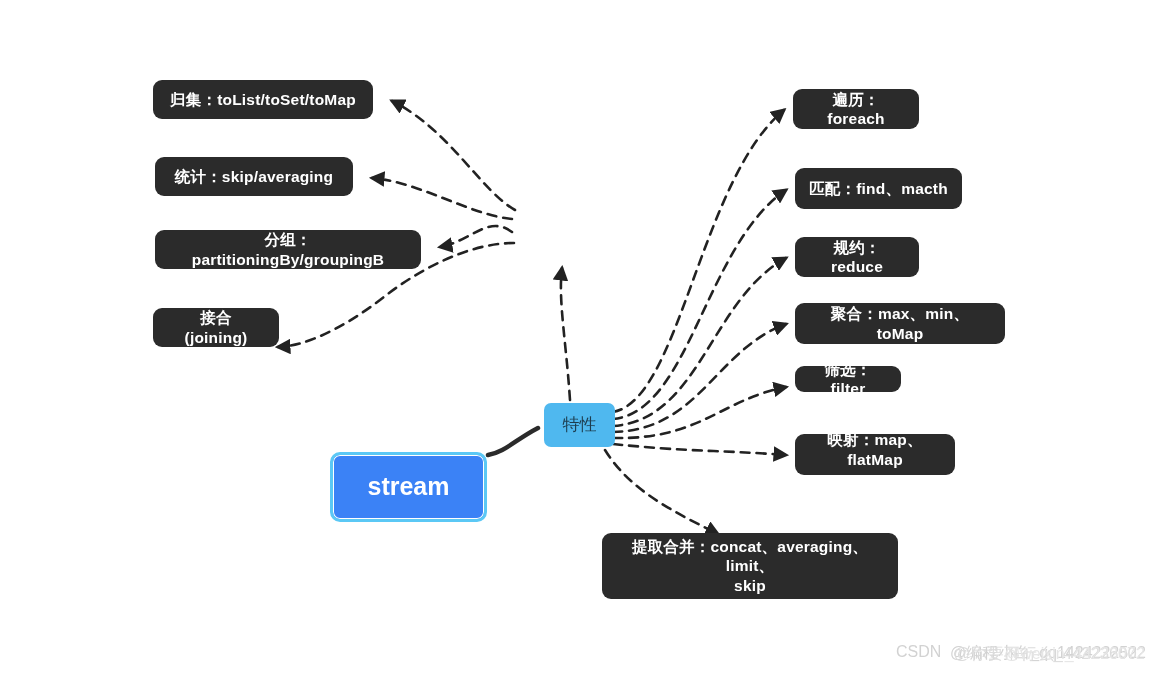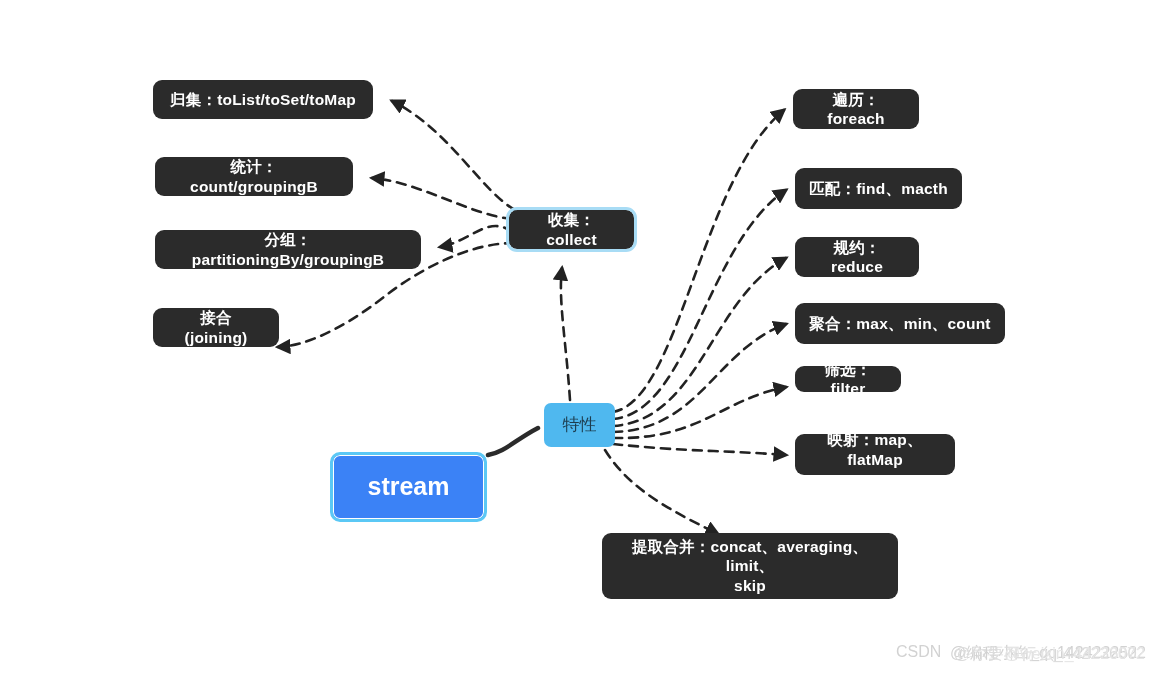--- a/index.html
+++ b/index.html
@@ -124,30 +124,27 @@
   </svg>
 
   <div class="node node-root" style="left:330px; top:452px; width:157px; height:70px;">
     <span>stream</span>
   </div>
 
   <div class="node node-branch" style="left:537px; top:403px; width:71px; height:44px;">
     <span>特性</span>
   </div>
 
-  <div class="node node-dark node-selected" style="left:506px; top:207px; width:131px; height:45px;">
-    <span>收集：collect</span>
-  </div>
 
   <div class="node node-dark" style="left:153px; top:80px; width:220px; height:39px;">
     <span>归集：toList/toSet/toMap</span>
   </div>
 
   <div class="node node-dark" style="left:155px; top:157px; width:198px; height:39px;">
-    <span>统计：count/groupingB</span>
+    <span>统计：skip/averaging</span>
   </div>
 
   <div class="node node-dark" style="left:155px; top:230px; width:266px; height:39px;">
     <span>分组：partitioningBy/groupingB</span>
   </div>
 
   <div class="node node-dark" style="left:153px; top:308px; width:126px; height:39px;">
     <span>接合 (joining)</span>
   </div>
 
@@ -157,21 +154,21 @@
 
   <div class="node node-dark" style="left:795px; top:168px; width:167px; height:41px;">
     <span>匹配：find、macth</span>
   </div>
 
   <div class="node node-dark" style="left:795px; top:237px; width:124px; height:40px;">
     <span>规约：reduce</span>
   </div>
 
   <div class="node node-dark" style="left:795px; top:303px; width:210px; height:41px;">
-    <span>聚合：max、min、count</span>
+    <span>聚合：max、min、toMap</span>
   </div>
 
   <div class="node node-dark" style="left:795px; top:366px; width:106px; height:26px;">
     <span>筛选：filter</span>
   </div>
 
   <div class="node node-dark" style="left:795px; top:434px; width:160px; height:41px;align-items:flex-end;">
     <span>映射：map、flatMap</span>
   </div>
 

